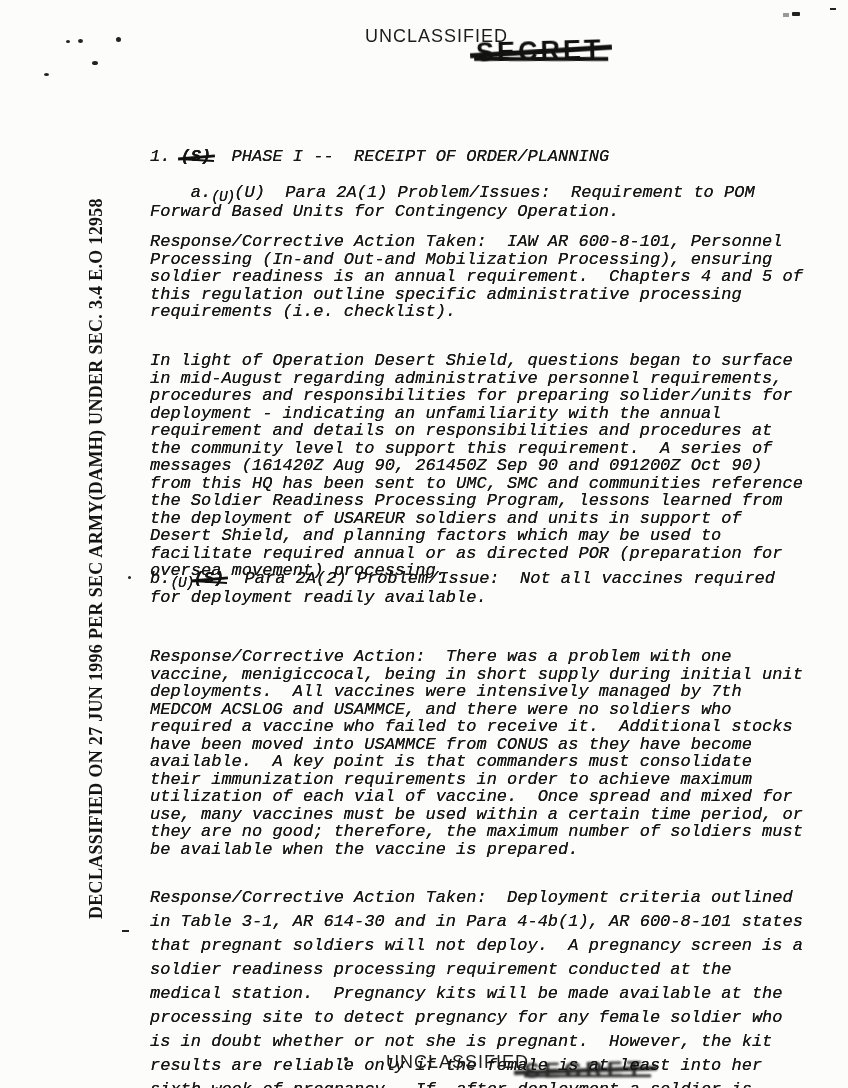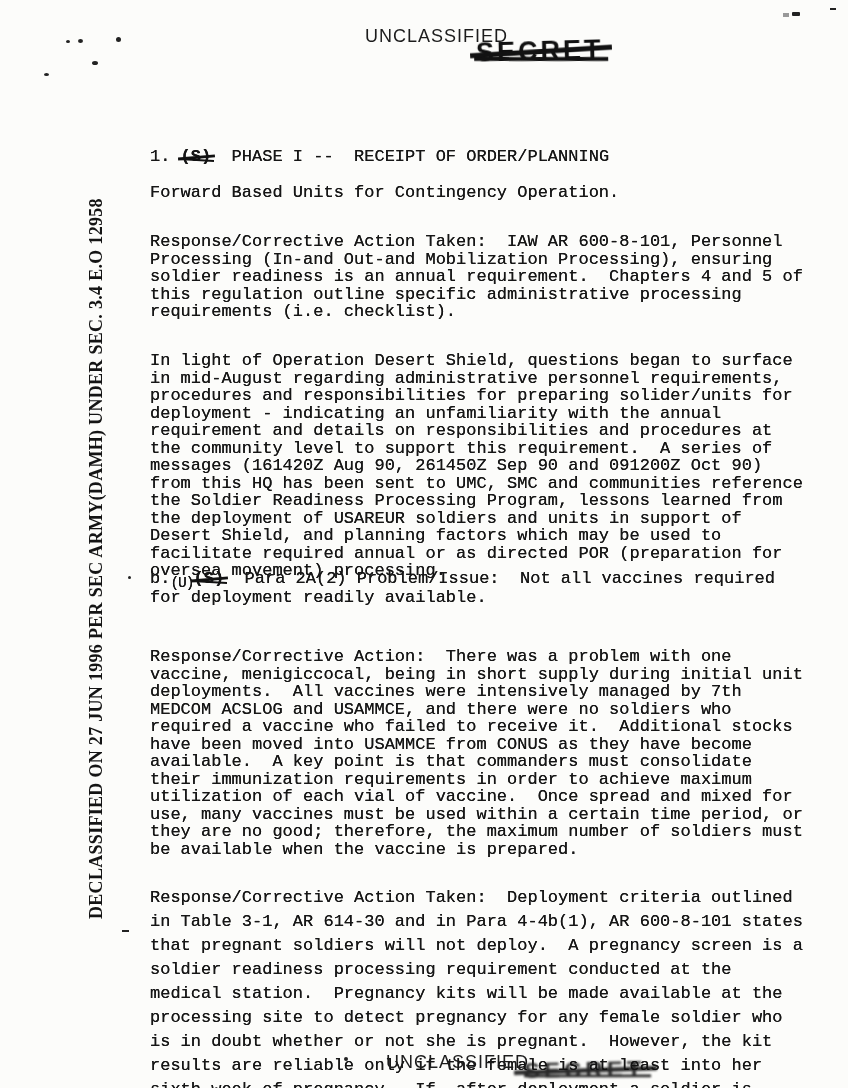--- a/index.html
+++ b/index.html
@@ -54,20 +54,21 @@
     transform-origin:0 0;
     font-family:"Liberation Serif","DejaVu Serif",serif;
     font-weight:bold;font-size:18px;line-height:40px;
     letter-spacing:.3px;white-space:nowrap;color:#141414;
   }
   
   .block{
     position:absolute;left:150px;width:680px;
     font-size:17px;line-height:17.5px;
     text-shadow:0 0 .4px #1a1a1a;
+    font-style:italic;
   }
   .para,.block .line{white-space:pre;}
   .tight{line-height:24px;}
   .hw{position:relative;top:4px;font-size:14.5px;letter-spacing:-1px;text-shadow:0 0 .6px #000;}
   .struck{position:relative;display:inline-block;font-weight:bold;}
   .struck::before,.struck::after{content:"";position:absolute;background:#111;}
   .struck::before{left:-3px;right:-3px;top:45%;height:3px;transform:rotate(-5deg);}
   .struck::after{left:-2px;right:-2px;top:62%;height:2px;transform:rotate(3deg);}
   
   .speck{position:absolute;background:#222;border-radius:50%;}
@@ -82,20 +83,21 @@
 
   <div class="margin-stamp">
       <span class="rot">DECLASSIFIED ON 27 JUN 1996 PER SEC ARMY(DAMH) UNDER SEC. 3.4 E.O 12958</span>
     </div>
 
   <div class="block" style="top:148px">
       <div class="line"><span>1. </span><span class="struck">(S)</span><span>  PHASE I --  RECEIPT OF ORDER/PLANNING</span></div>
     </div>
 
   <div class="block" style="top:184px">
+      <div class="line"><span>    a.</span><span class="hw">(U)</span><span>(U)</span><span>  Para 2A(1) Problem/Issues:  Requirement to POM</span></div>
       <div class="line">Forward Based Units for Contingency Operation.</div>
     </div>
 
   <div class="block para" style="top:233px">Response/Corrective Action Taken:  IAW AR 600-8-101, Personnel
 Processing (In-and Out-and Mobilization Processing), ensuring
 soldier readiness is an annual requirement.  Chapters 4 and 5 of
 this regulation outline specific administrative processing
 requirements (i.e. checklist).</div>
 
   <div class="block para" style="top:352px">In light of Operation Desert Shield, questions began to surface

